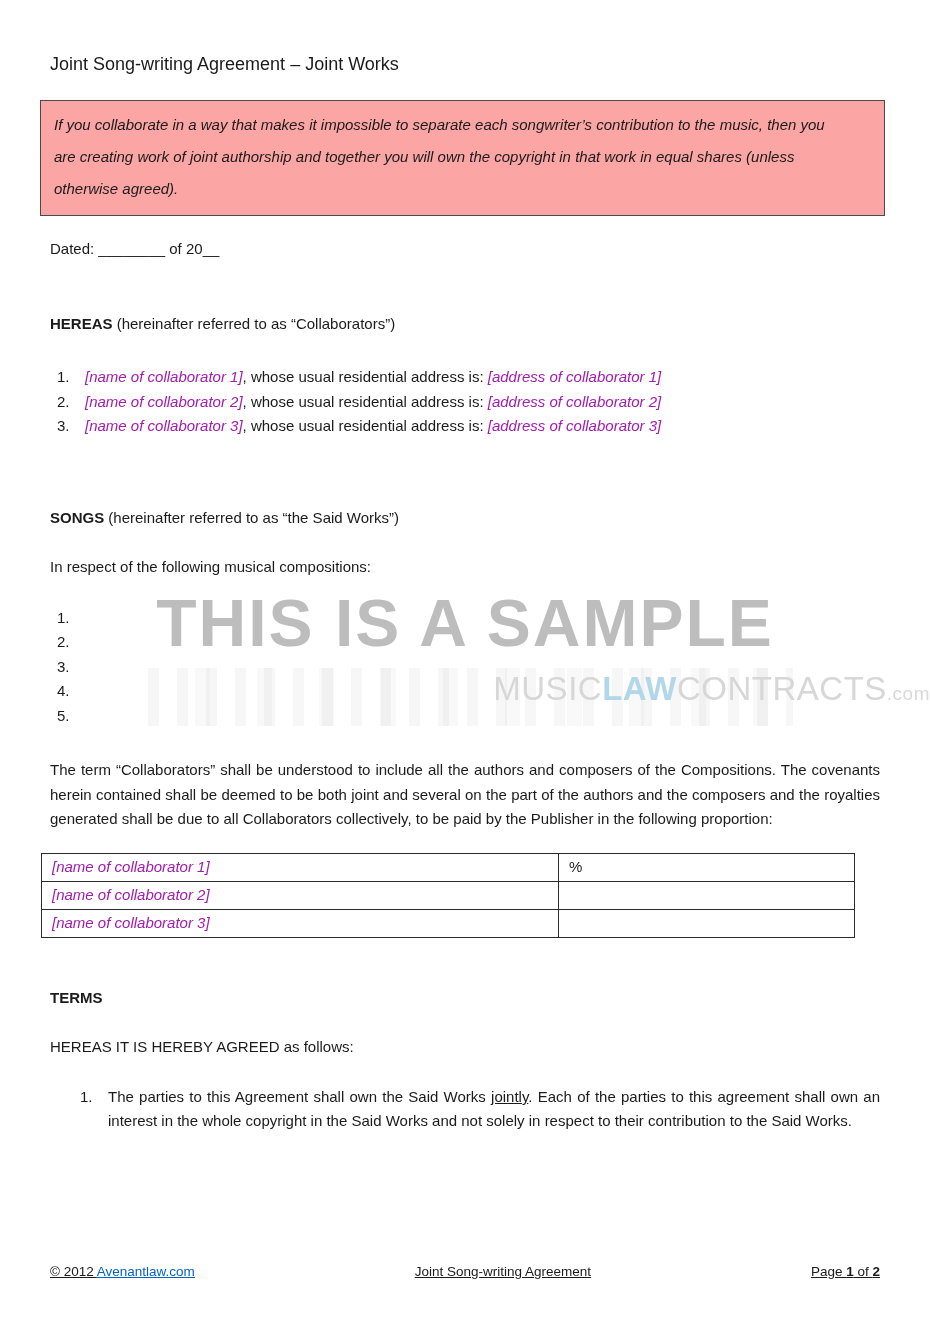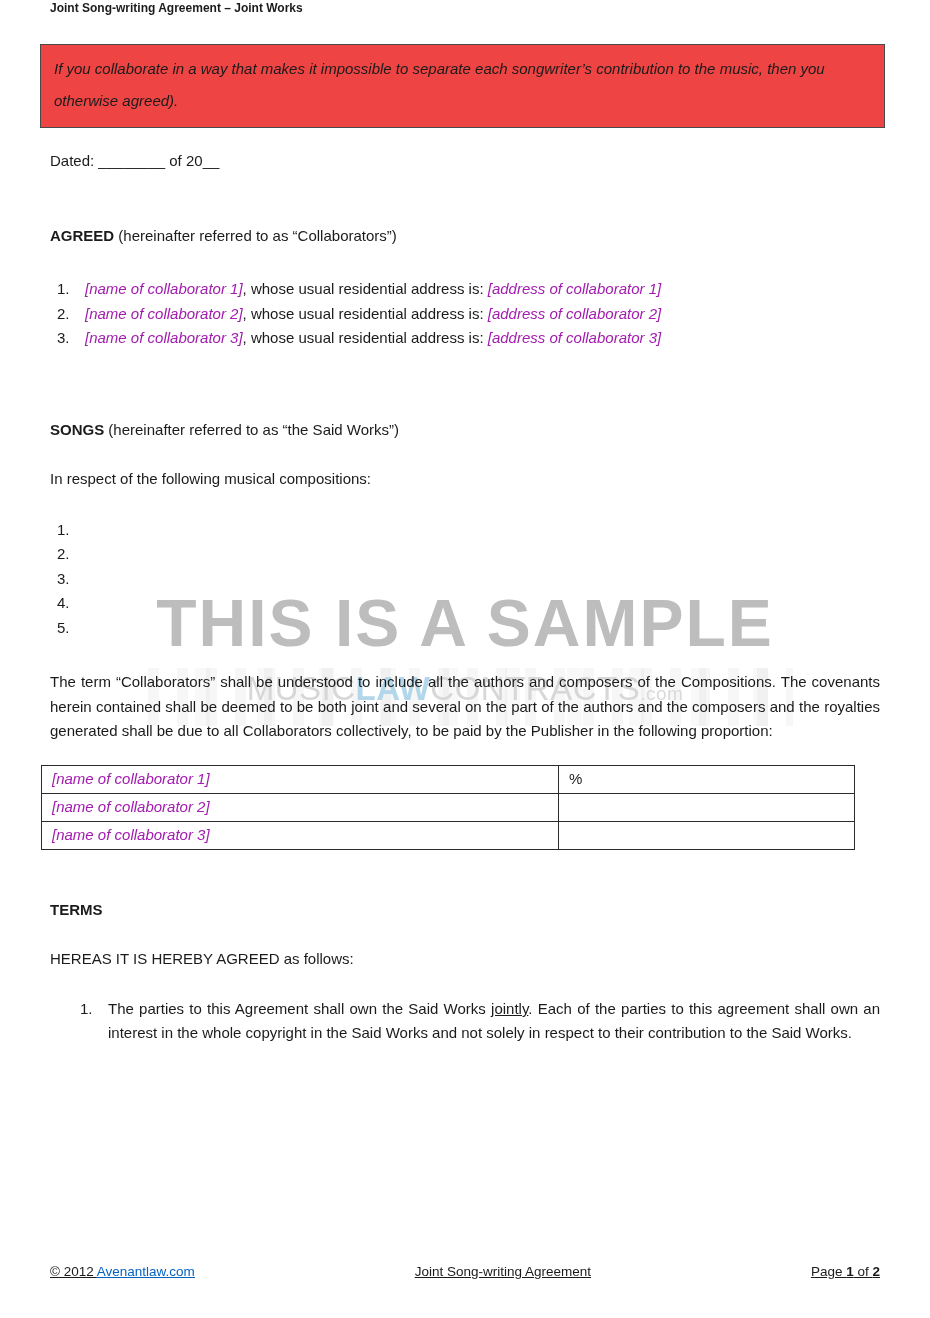--- a/index.html
+++ b/index.html
@@ -7,26 +7,26 @@
     position:relative;
     width:930px; height:1318px;
     background:#ffffff;
     font-family:"Liberation Sans", sans-serif;
     font-size:15px;
     color:#1b1b1b;
     overflow:hidden;
   }
   .content { position:relative; z-index:1; padding:0 50px; }
 
-  .doc-title { margin:0; font-size:12px; font-weight:bold; line-height:17px; }
+  .doc-title { margin:0; padding-top:56px; font-size:18px; font-weight:normal; line-height:17px; }
 
   .notice-box {
     margin:27px -5px 0 -10px;
     border:1px solid #4a4a4a;
-    background:#ef4444;
+    background:#fca5a5;
     padding:8px 13px 10px 13px;
     font-style:italic;
   }
   .notice-box .nline { line-height:32px; }
 
   .dated { margin-top:24px; line-height:18px; }
 
   .section-heading { margin-top:56px; line-height:19px; }
   .section-heading .hb { font-weight:bold; }
 
@@ -78,21 +78,21 @@
     white-space:nowrap;
   }
   .wm-bars {
     position:absolute; top:668px; left:148px; width:645px; height:58px;
     background:
       repeating-linear-gradient(90deg, rgba(90,90,90,0.05) 0 11px, transparent 11px 29px),
       repeating-linear-gradient(90deg, transparent 0 47px, rgba(90,90,90,0.04) 47px 62px);
   }
   .wm-line2 {
     position:absolute; top:672px; left:0; right:0;
-    text-align:center; line-height:1;
+    text-align:right; line-height:1;
     font-size:33px; letter-spacing:0.5px;
     color:#d7d7d7; white-space:nowrap;
   }
   .wm-line2 .law { font-weight:bold; color:#b3d7ea; }
   .wm-line2 .tld { font-size:19px; color:#d9d9d9; }
 
   
   .footer {
     position:absolute; z-index:1;
     left:50px; right:50px; top:1263px;
@@ -112,26 +112,27 @@
     <div class="wm-bars"></div>
     <div class="wm-line2"><span>MUSIC</span><span class="law">LAW</span><span>CONTRACTS</span><span class="tld">.com</span></div>
   </div>
 
   <div class="content">
 
     <h1 class="doc-title">Joint Song-writing Agreement – Joint Works</h1>
 
     <div class="notice-box">
       <div class="nline">If you collaborate in a way that makes it impossible to separate each songwriter’s contribution to the music, then you</div>
+      <div class="nline">are creating work of joint authorship and together you will own the copyright in that work in equal shares (unless</div>
       <div class="nline">otherwise agreed).</div>
     </div>
 
     <div class="dated">Dated: ________ of 20__</div>
 
-    <div class="section-heading"><span class="hb">AGREED</span><span> (hereinafter referred to as “Collaborators”)</span></div>
+    <div class="section-heading"><span class="hb">HEREAS</span><span> (hereinafter referred to as “Collaborators”)</span></div>
 
     <div class="plist">
       <div class="li">
         <span class="num">1.</span>
         <span class="body"><span class="red">[name of collaborator 1]</span><span>, whose usual residential address is: </span><span class="red">[address of collaborator 1]</span></span>
       </div>
       <div class="li">
         <span class="num">2.</span>
         <span class="body"><span class="red">[name of collaborator 2]</span><span>, whose usual residential address is: </span><span class="red">[address of collaborator 2]</span></span>
       </div>

